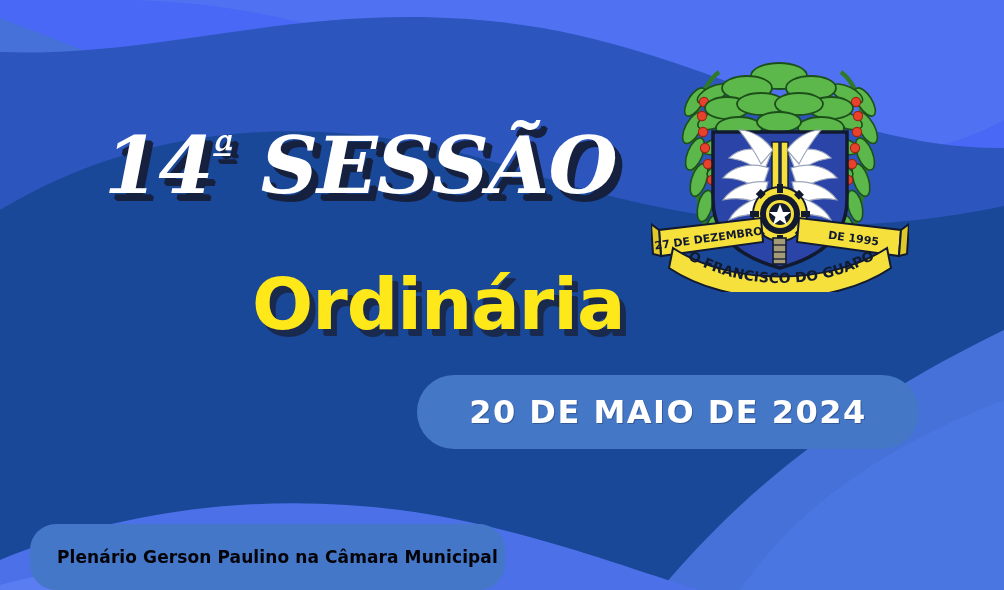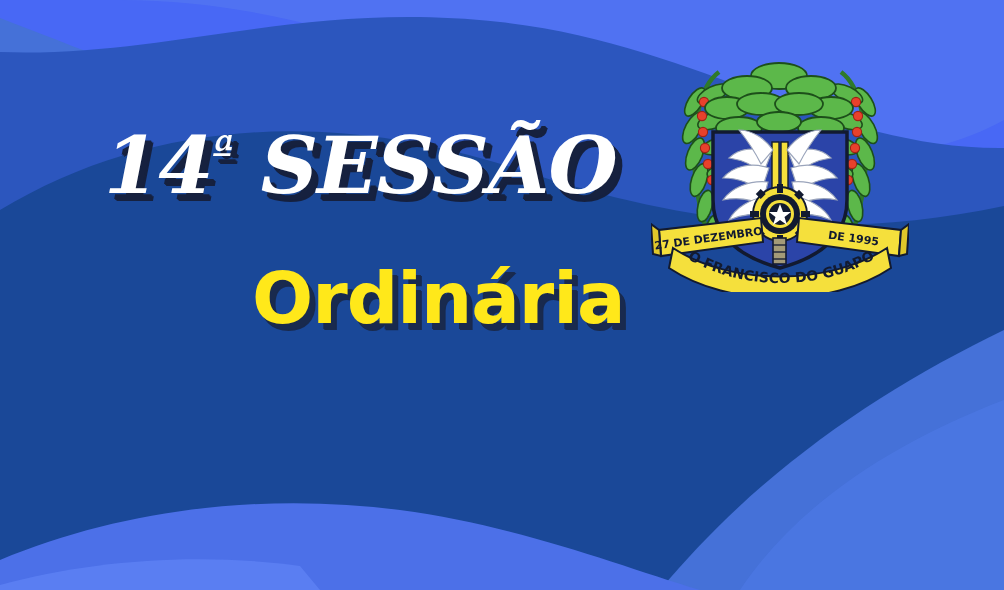--- a/index.html
+++ b/index.html
@@ -55,21 +55,21 @@
   }
   .session-title .ord-sup {
     font-size: 0.55em;
     vertical-align: 0.62em;
     letter-spacing: 0;
   }
 
   .session-type {
     position: absolute;
     left: 252px;
-    top: 262px;
+    top: 268px;
     font-family: "DejaVu Sans", "Liberation Sans", sans-serif;
     font-weight: bold;
     font-size: 72px;
     line-height: 1;
     letter-spacing: -1px;
     color: #ffe81a;
     white-space: nowrap;
     text-shadow:
       5px 6px 0 #192a4e,
       6px 7px 0 #192a4e;
@@ -300,15 +300,21 @@
         </text>
       </g>
     </svg>
   </div>
 
   <div class="title-area">
     <div class="session-title"><span>14</span><span class="ord-sup">ª</span><span> SESSÃO</span></div>
     <div class="session-type">Ordinária</div>
   </div>
 
-
+  <div class="date-pill">
+    <span class="date-pill-text">20 DE MAIO DE 2024</span>
+  </div>
+
+  <div class="venue-pill">
+    <span class="venue-pill-text">Plenário Gerson Paulino na Câmara Municipal</span>
+  </div>
 
 </div>
 
 </body></html>

